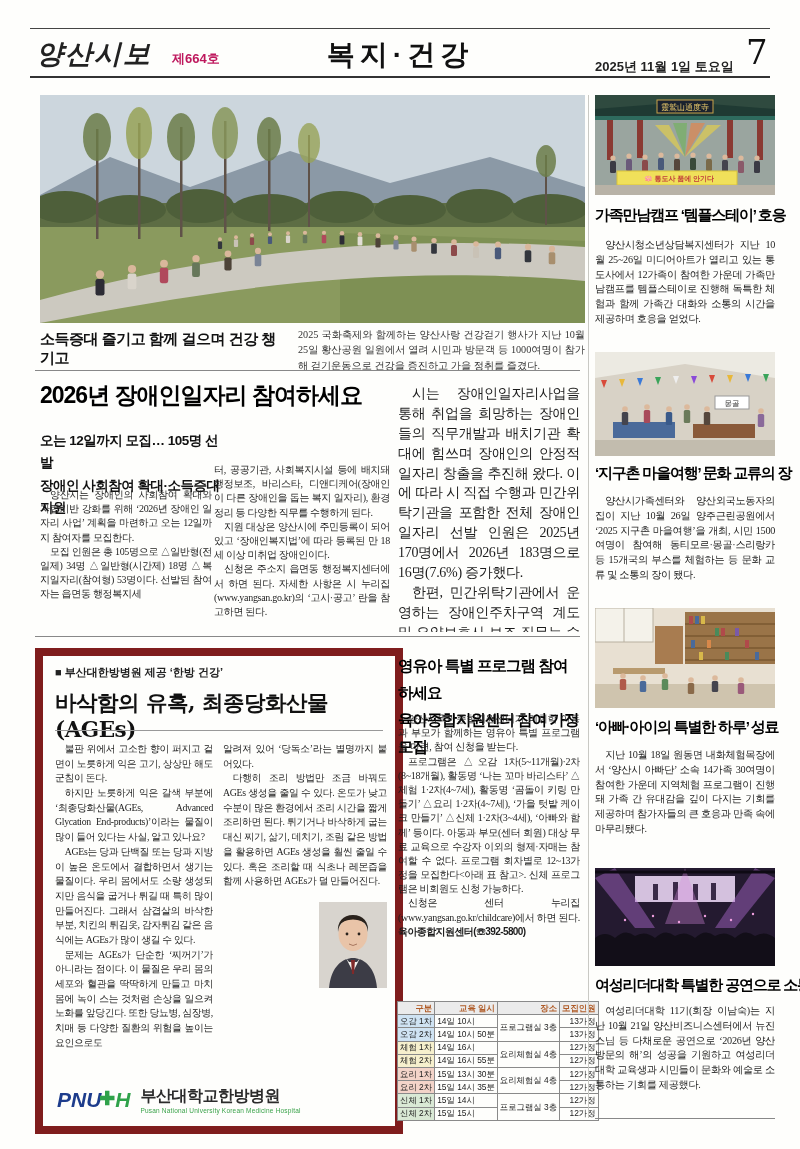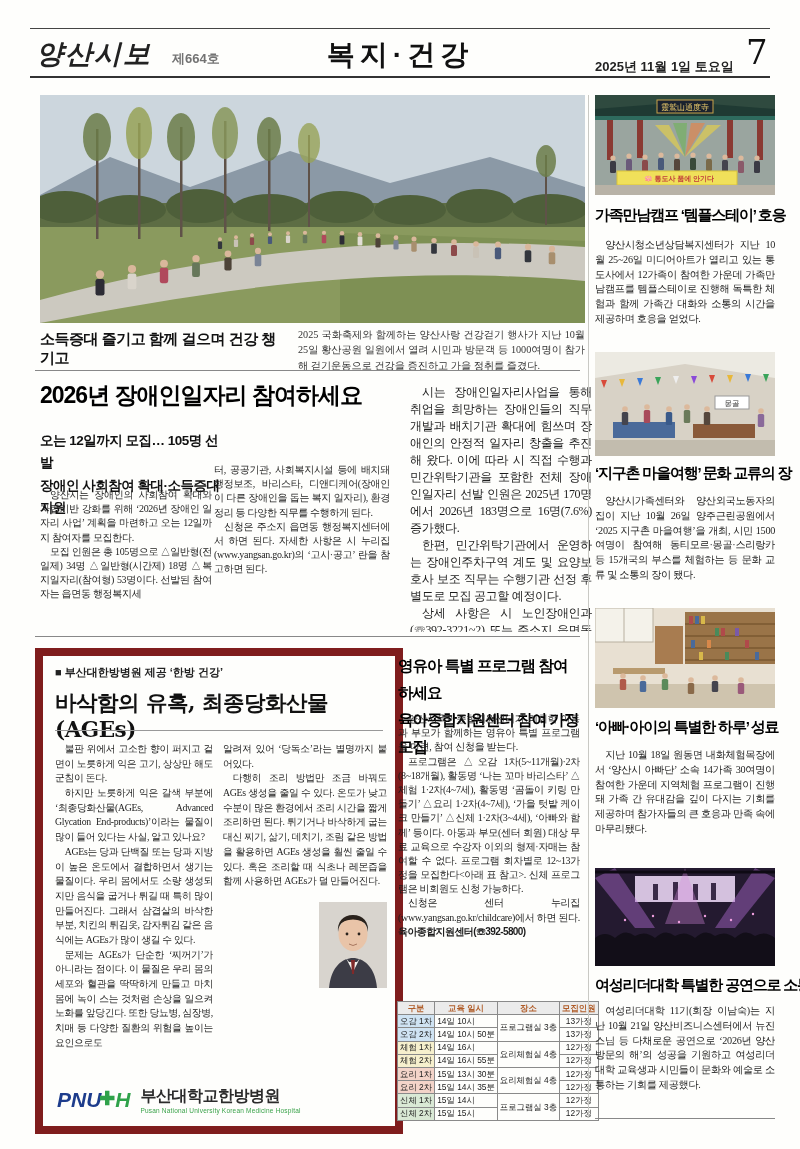--- a/index.html
+++ b/index.html
@@ -3,36 +3,36 @@
 <meta charset="utf-8">
 <style>
   html,body{margin:0;padding:0;background:#e9e9e6;}
   #page{position:relative;width:800px;height:1149px;background:#fefefc;margin:0 auto;overflow:hidden;
         font-family:"Liberation Serif",serif;color:#1c1c1c;}
   .abs{position:absolute;}
   
   #rule-top{left:30px;top:28px;width:740px;height:1px;background:#444;}
   #rule-bot{left:30px;top:76px;width:740px;height:2px;background:#333;}
   #np-logo{left:36px;top:36px;font:italic 700 27px "DejaVu Serif",serif;letter-spacing:2px;color:#222;}
-  #np-issue{left:172px;top:50px;font:700 13px "Liberation Sans",sans-serif;color:#737373;}
+  #np-issue{left:172px;top:50px;font:700 13px "Liberation Sans",sans-serif;color:#be185d;}
   #np-section{left:0;top:36px;width:800px;text-align:center;font:800 28px "Liberation Sans",sans-serif;letter-spacing:5px;color:#111;}
   #np-date{left:595px;top:58px;font:700 13px "Liberation Sans",sans-serif;color:#222;}
   #np-page{left:746px;top:32px;font:400 34px "DejaVu Serif",serif;color:#111;}
   
   #main-photo{left:40px;top:95px;width:545px;height:228px;background:#ccd6dd;overflow:hidden;}
   #lead-cap-title{left:40px;top:330px;width:250px;font:800 15px "Liberation Sans",sans-serif;letter-spacing:-0.5px;color:#111;}
   #lead-cap-text{left:298px;top:327px;width:287px;font-size:10.2px;line-height:1.5;color:#333;text-align:justify;}
   #rule-cap{left:35px;top:370px;width:545px;height:1px;background:#888;}
   
   #jobs-title{left:40px;top:380px;font:800 23px "Liberation Sans",sans-serif;letter-spacing:-1px;color:#000;}
   #jobs-sub{left:40px;top:430px;width:180px;font:800 13.5px "Liberation Sans",sans-serif;line-height:1.65;letter-spacing:-0.5px;color:#111;}
   .newsbody p{margin:0;text-indent:1em;text-align:justify;}
   #jobs-c1{left:40px;top:488px;width:172px;height:142px;font-size:10px;line-height:1.42;letter-spacing:-0.3px;overflow:hidden;}
   #jobs-c2{left:214px;top:426px;width:176px;height:206px;font-size:10px;line-height:1.42;letter-spacing:-0.3px;overflow:hidden;margin-top:37px;}
-  #jobs-c3{left:410px;top:384px;width:182px;height:248px;font-size:12px;line-height:1.42;letter-spacing:-0.3px;overflow:hidden;}
+  #jobs-c3{left:398px;top:384px;width:182px;height:248px;font-size:14px;line-height:1.42;letter-spacing:-0.3px;overflow:hidden;}
   #rule-jobs{left:35px;top:636px;width:545px;height:1px;background:#888;}
   
   #ages-box{left:35px;top:648px;width:352px;height:470px;border:8px solid #7f1d1d;background:#fefefc;}
   #ages-box .abs{position:absolute;}
   #ages-kicker{left:12px;top:9px;font:700 11px "Liberation Sans",sans-serif;color:#222;}
   #ages-title{left:12px;top:32px;font:600 21.5px "DejaVu Serif",serif;letter-spacing:-0.5px;color:#111;}
   #ages-rule{left:12px;top:74px;width:328px;height:1px;background:#999;}
   #ages-c1{left:12px;top:86px;width:158px;height:344px;font-size:9.8px;line-height:1.5;letter-spacing:-0.3px;overflow:hidden;}
   #ages-c2{left:180px;top:86px;width:164px;height:344px;font-size:9.8px;line-height:1.5;letter-spacing:-0.3px;overflow:hidden;}
   .portrait-float{float:right;width:68px;height:86px;margin:13px 0 4px 6px;background:#d8d4ce;}
@@ -40,21 +40,21 @@
   .pnuh-mark{font:italic 800 21px "Liberation Sans",sans-serif;color:#1d3c8c;position:relative;margin-right:10px;}
   .pnuh-cross{color:#2fa24a;font-style:normal;font-size:19px;position:relative;top:-2px;margin-left:-2px;}
   .pnuh-name{font:800 16px "Liberation Sans",sans-serif;color:#2b2b2b;letter-spacing:-0.5px;}
   .pnuh-sub{font:400 6.5px "Liberation Sans",sans-serif;color:#3aa24a;letter-spacing:0.2px;}
   
   #infant-title{left:398px;top:652px;width:182px;font:800 15.5px "Liberation Sans",sans-serif;line-height:1.75;letter-spacing:-1px;color:#000;}
   #infant-body{left:398px;top:712px;width:182px;height:286px;font-size:10px;line-height:1.42;letter-spacing:-0.3px;overflow:hidden;}
   #infant-body .tail-bold{font-weight:700;font-family:"Liberation Sans",sans-serif;letter-spacing:-0.6px;}
   #infant-table{left:397px;top:1001px;width:184px;}
   #infant-table table{border-collapse:collapse;width:184px;font:400 8.4px "Liberation Sans",sans-serif;color:#222;}
-  #infant-table th,#infant-table td{border:1px solid #8a8a8a;padding:0 2px;height:12.2px;text-align:center;white-space:nowrap;}
+  #infant-table th,#infant-table td{border:1px solid #8a8a8a;padding:0 2px;height:12.2px;text-align:right;white-space:nowrap;}
   #infant-table th{background:#ebebeb;color:#b05c28;font-weight:700;}
   #infant-table td.time{text-align:left;}
   .c-ogam{background:#cfe3f3;}
   .c-chehum{background:#f6f0cd;}
   .c-yori{background:#f3d4c9;}
   .c-sinche{background:#d9e9d5;}
   
   #vrule{left:588px;top:95px;width:1px;height:1023px;background:#c9c9c4;}
   .rphoto{left:595px;width:180px;background:#ddd;overflow:hidden;}
   #rphoto-1{top:95px;height:100px;}
@@ -237,20 +237,21 @@
   <div class="abs" id="jobs-sub">
     <div>오는 12일까지 모집… 105명 선발</div>
     <div>장애인 사회참여 확대·소득증대 지원</div>
   </div>
   <div class="abs newsbody" id="jobs-c1">
     <p>양산시는 장애인의 사회참여 확대와 자립기반 강화를 위해 ‘2026년 장애인 일자리 사업’ 계획을 마련하고 오는 12일까지 참여자를 모집한다.</p>
     <p>모집 인원은 총 105명으로 △일반형(전일제) 34명 △일반형(시간제) 18명 △복지일자리(참여형) 53명이다. 선발된 참여자는 읍면동 행정복지세</p>
   </div>
   <div class="abs newsbody" id="jobs-c2">
     <p style="text-indent:0">터, 공공기관, 사회복지시설 등에 배치돼 행정보조, 바리스타, 디앤디케어(장애인이 다른 장애인을 돕는 복지 일자리), 환경정리 등 다양한 직무를 수행하게 된다.</p>
+    <p>지원 대상은 양산시에 주민등록이 되어 있고 ‘장애인복지법’에 따라 등록된 만 18세 이상 미취업 장애인이다.</p>
     <p>신청은 주소지 읍면동 행정복지센터에서 하면 된다. 자세한 사항은 시 누리집(www.yangsan.go.kr)의 ‘고시·공고’ 란을 참고하면 된다.</p>
   </div>
   <div class="abs newsbody" id="jobs-c3">
     <p>시는 장애인일자리사업을 통해 취업을 희망하는 장애인들의 직무개발과 배치기관 확대에 힘쓰며 장애인의 안정적 일자리 창출을 추진해 왔다. 이에 따라 시 직접 수행과 민간위탁기관을 포함한 전체 장애인일자리 선발 인원은 2025년 170명에서 2026년 183명으로 16명(7.6%) 증가했다.</p>
     <p>한편, 민간위탁기관에서 운영하는 장애인주차구역 계도 및 요양보호사 보조 직무는 수행기관 선정 후 별도로 모집 공고할 예정이다.</p>
     <p>상세 사항은 시 노인장애인과(☏392-3221~2) 또는 주소지 읍면동 행정복지센터로 문의하면 된다.</p>
   </div>
   <div class="abs" id="rule-jobs"></div>
 
   <div class="abs" id="ages-box">

